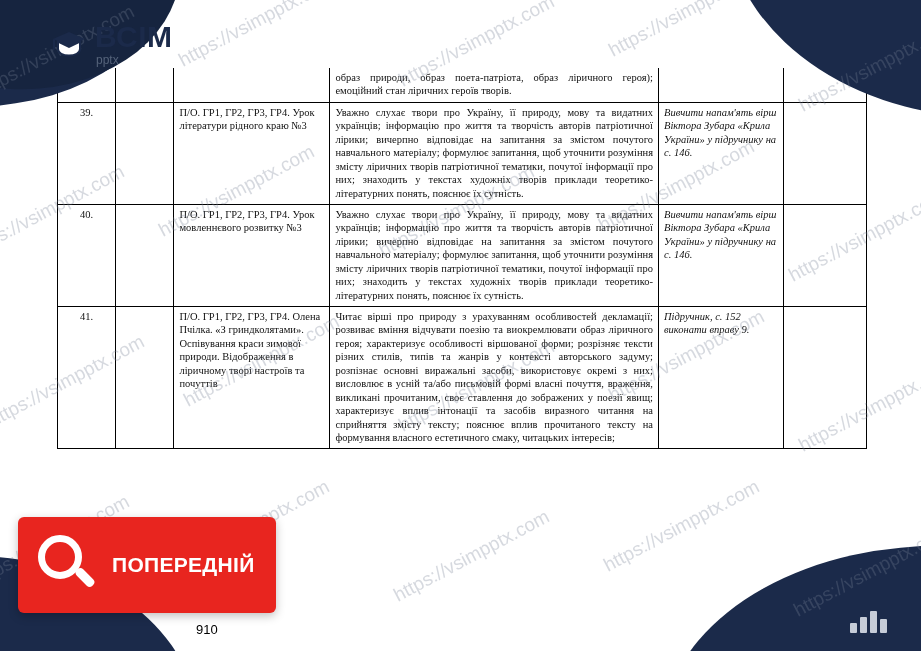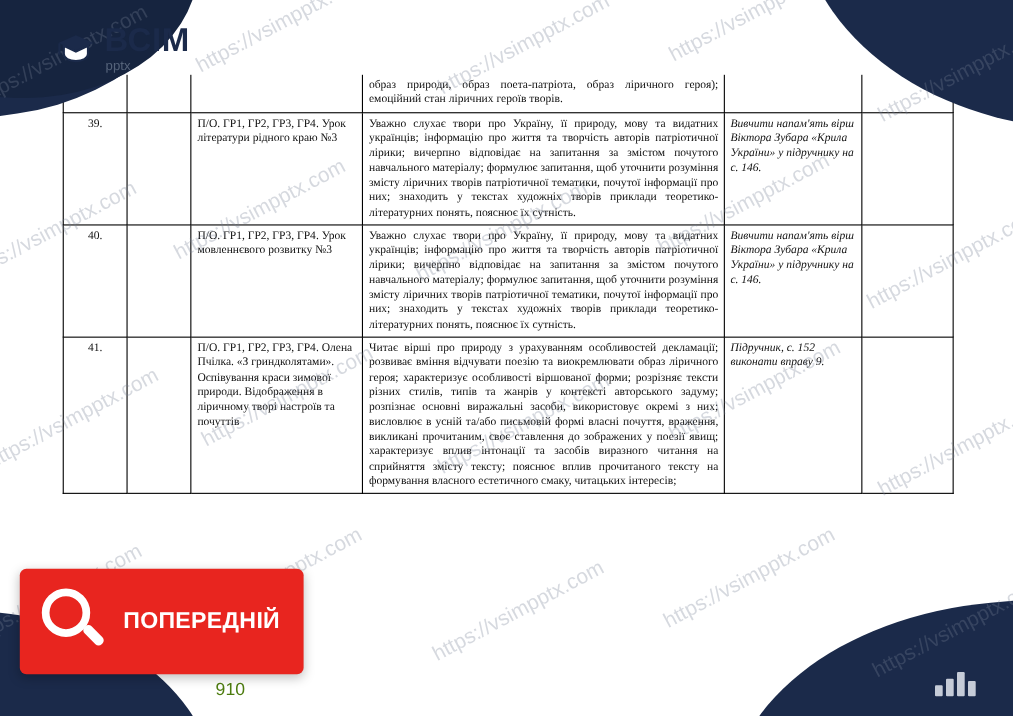--- a/index.html
+++ b/index.html
@@ -181,23 +181,23 @@
     font-weight: bold;
     font-size: 21px;
     line-height: 1.12;
     letter-spacing: 0.3px;
   }
 
   
   .footer-code {
     position: absolute;
     left: 196px; bottom: 14px;
-    color: #4d7c0f;
-    font-family: "Liberation Sans", sans-serif;
-    font-size: 16px;
+    color: #000000;
+    font-family: "Liberation Sans", sans-serif;
+    font-size: 13px;
     z-index: 7;
     text-align: right;
   }
 
   
   .br-mark {
     position: absolute;
     right: 34px; bottom: 18px;
     display: flex;
     align-items: flex-end;

